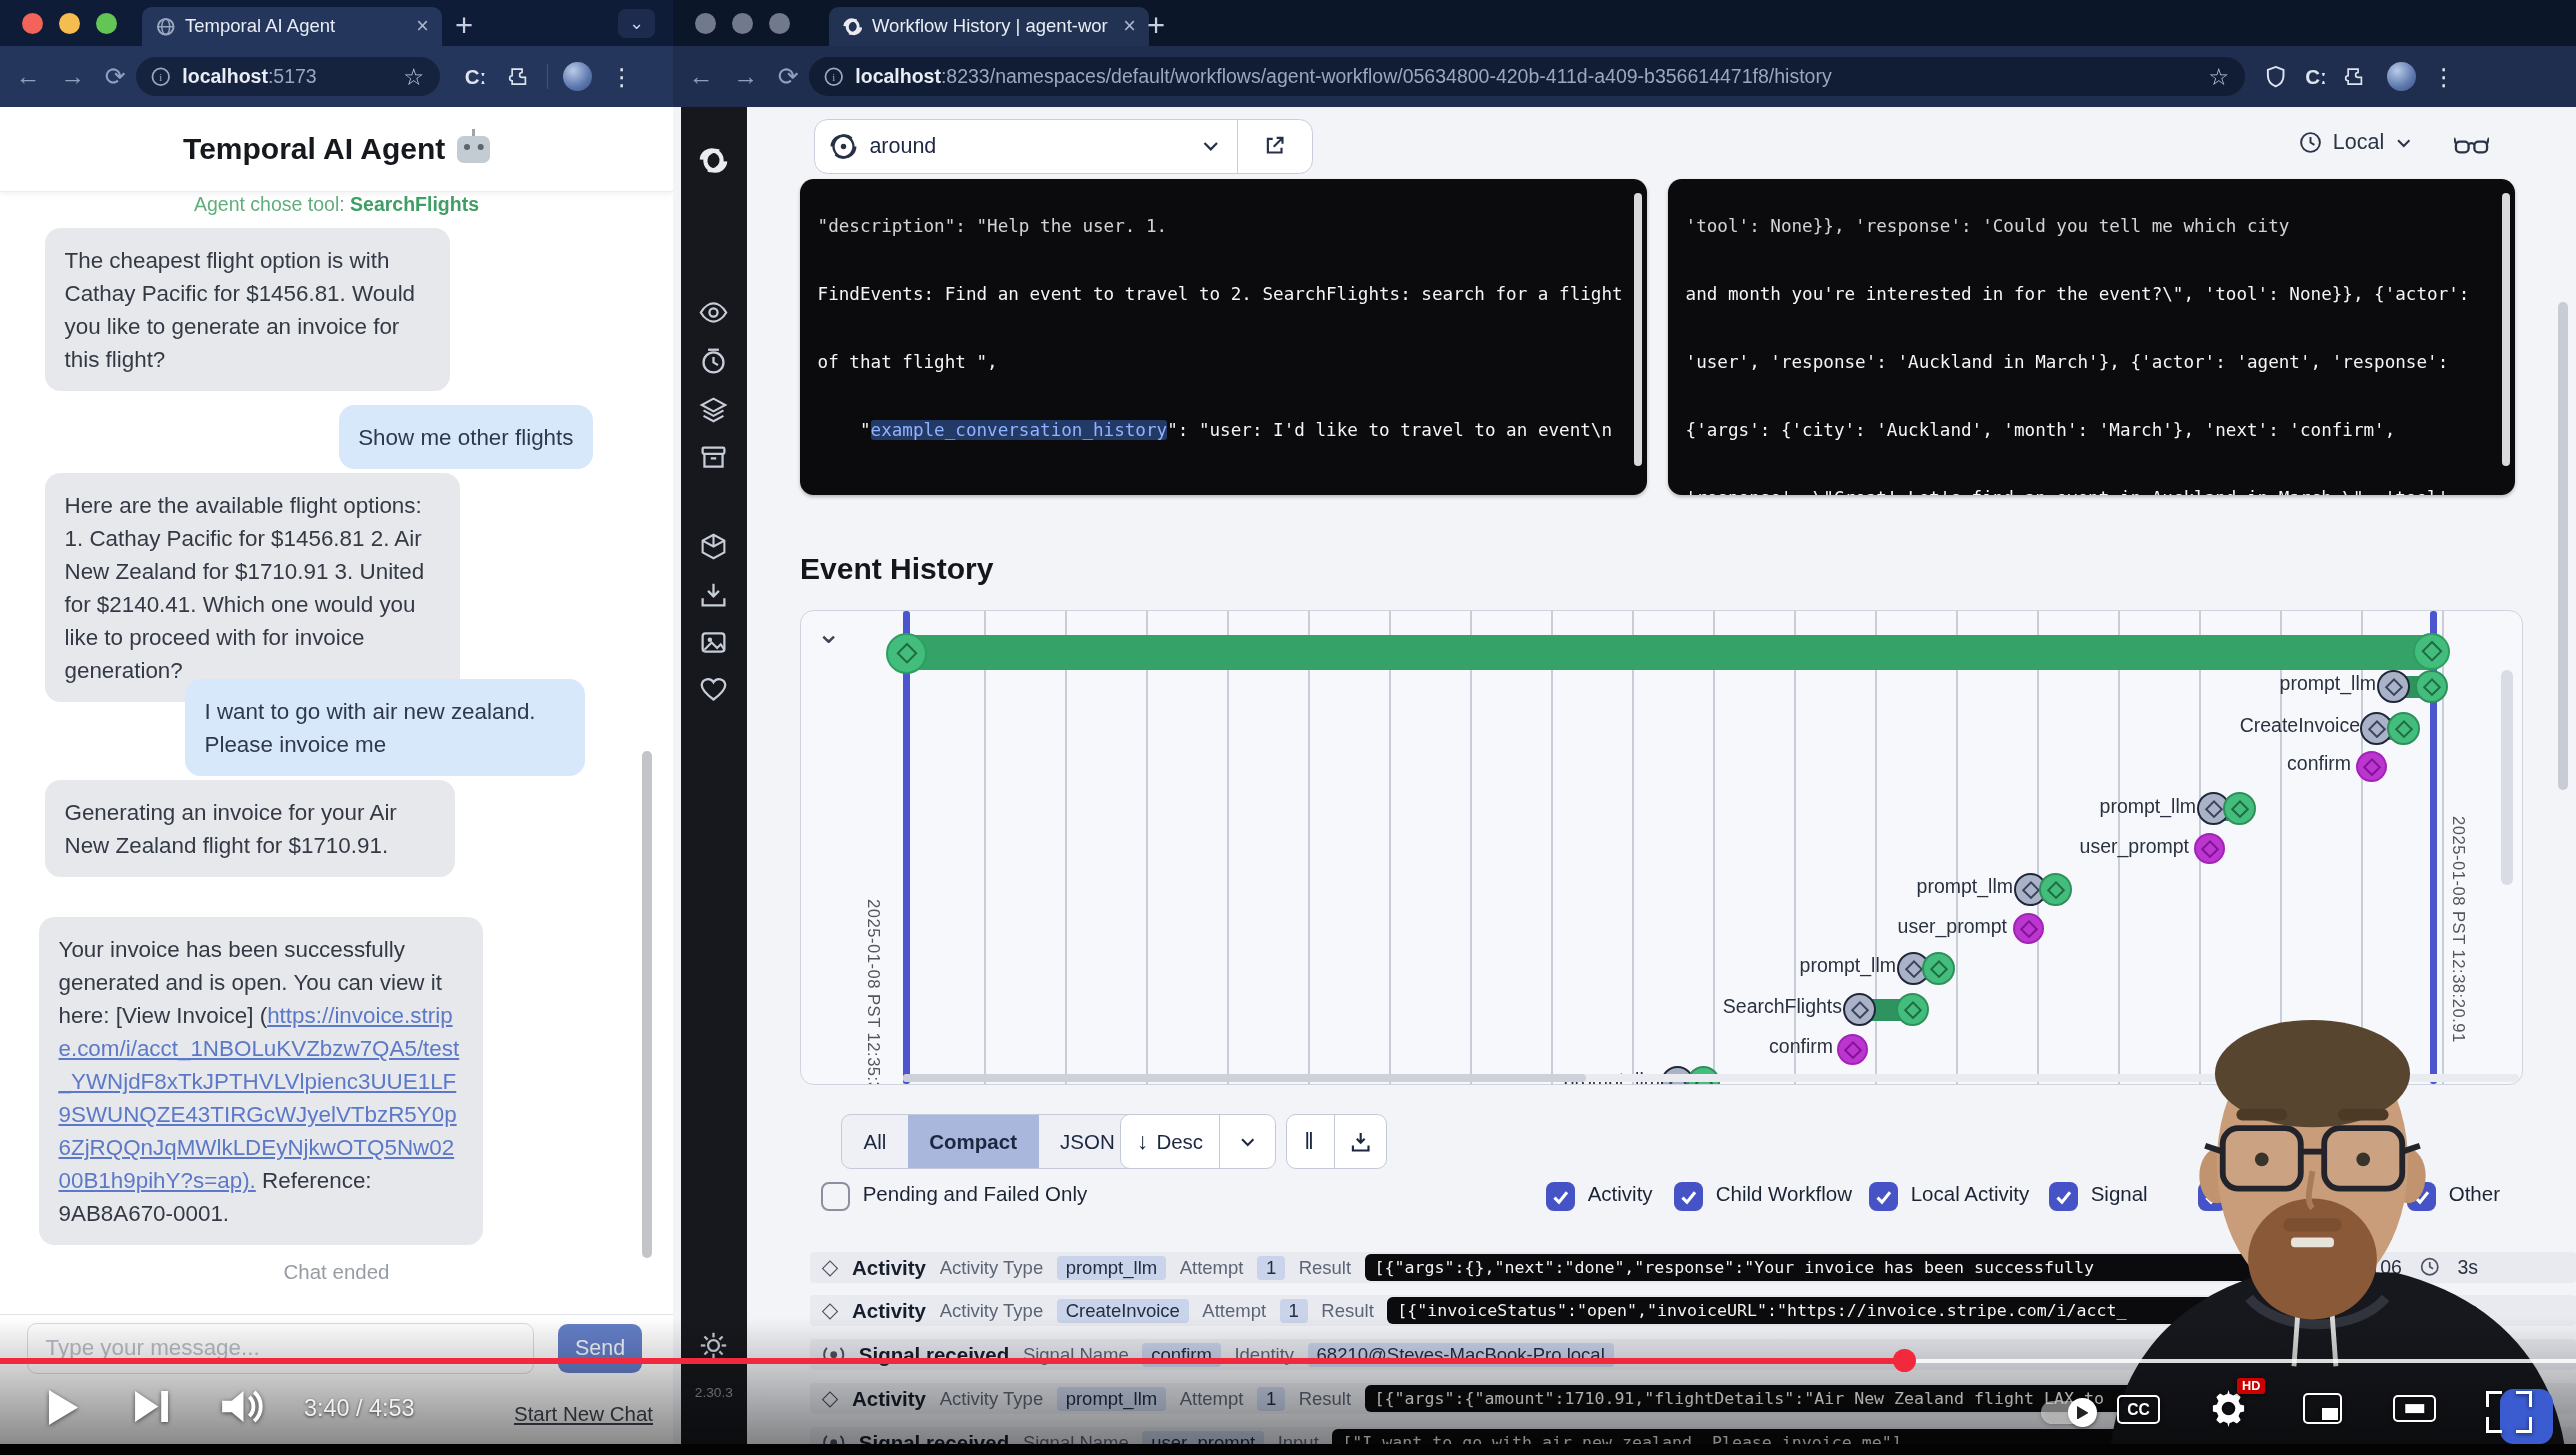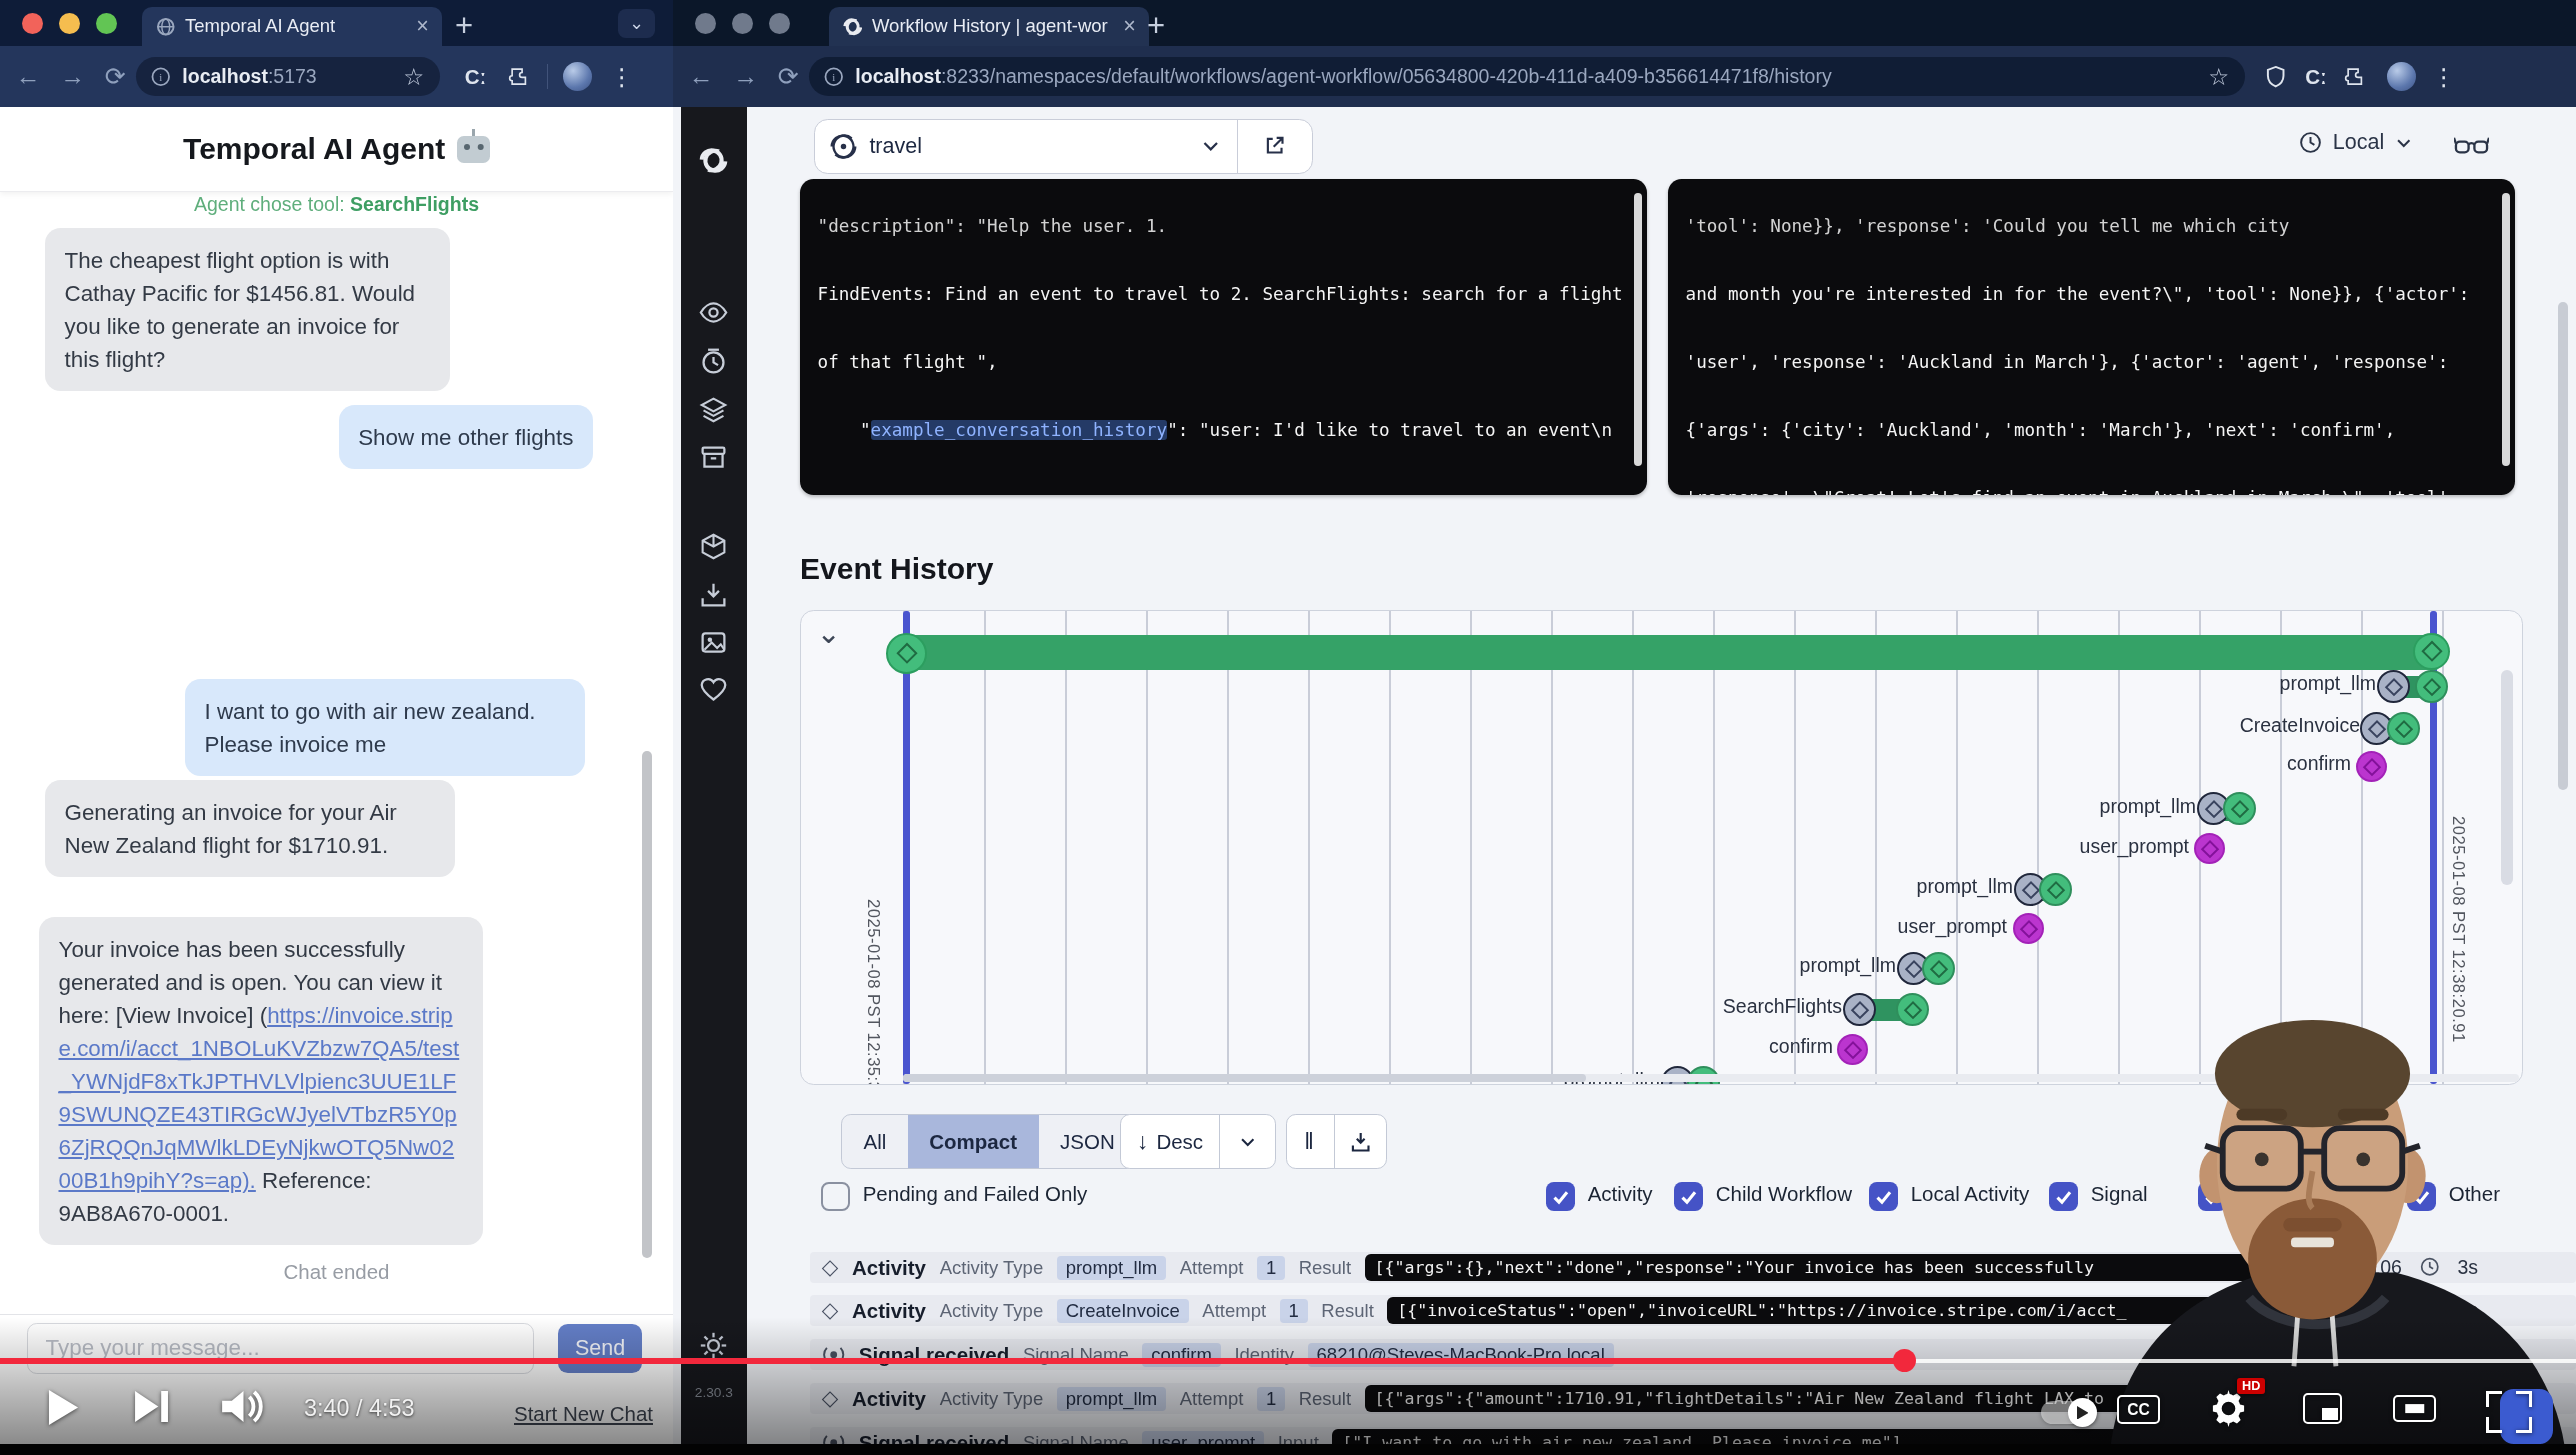--- a/index.html
+++ b/index.html
@@ -161,20 +161,21 @@
     <div class="lpage">
       <div class="lheader">
         <span class="ltitle">Temporal AI Agent</span>
         <span class="robot"></span>
       </div>
 
       <div class="toollbl" style="top:86px"><span>Agent chose tool: </span><b>SearchFlights</b></div>
 
       <div class="bub bub-a" style="left:45px;top:121px;width:366px">The cheapest flight option is with Cathay Pacific for $1456.81. Would you like to generate an invoice for this flight?</div>
       <div class="bub bub-u" style="top:298px;right:80px">Show me other flights</div>
+      <div class="bub bub-a" style="left:45px;top:366px;width:376px">Here are the available flight options: 1. Cathay Pacific for $1456.81 2. Air New Zealand for $1710.91 3. United for $2140.41. Which one would you like to proceed with for invoice generation?</div>
       <div class="bub bub-u" style="top:572px;right:88px;width:361px">I want to go with air new zealand. Please invoice me</div>
       <div class="bub bub-a" style="left:45px;top:673px;width:371px">Generating an invoice for your Air New Zealand flight for $1710.91.</div>
 
 
       <div class="bub bub-a" style="left:39px;top:810px;width:405px"><span>Your invoice has been successfully generated and is open. You can view it here: [View Invoice] (</span><a>https://invoice.stripe.com/i/acct_1NBOLuKVZbzw7QA5/test_YWNjdF8xTkJPTHVLVlpienc3UUE1LF9SWUNQZE43TIRGcWJyelVTbzR5Y0p6ZjRQQnJqMWlkLDEyNjkwOTQ5Nw0200B1h9pihY?s=ap).</a><span> Reference: 9AB8A670-0001.</span></div>
 
       <div class="chatend" style="top:1153px">Chat ended</div>
 
       <div class="scrollthumb" style="left:642px;top:644px;width:9.8px;height:507px"></div>
 
@@ -285,21 +286,21 @@
       </div>
 
       <div class="nspill">
         <svg width="29" height="29" viewBox="0 0 32 32" style="margin-left:13.7px">
             <g stroke="#273049" stroke-width="2.6" fill="none">
               <path d="M25 7a12 12 0 1 0 4 9"></path>
               <path d="M7 25a12 12 0 1 0 -4 -9"></path>
             </g>
             <circle cx="16" cy="16" r="3" fill="#273049"></circle>
           </svg>
-        <span class="nstext">travel</span>
+        <span class="nstext">around</span>
         <svg width="21.5" height="21.5" viewBox="0 0 24 24" style="margin-right:15.6px">
             <path d="M5 9l7 7 7-7" fill="none" stroke="#273049" stroke-width="2.5"></path>
           </svg>
         <div class="extbtn">
           <svg width="23.4" height="23.4" viewBox="0 0 24 24">
               <path d="M10 5H5v14h14v-5 M14 4h6v6 M20 4L11 13" fill="none" stroke="#273049" stroke-width="2.2"></path>
             </svg>
         </div>
       </div>
       <div class="localrow" style="left:1625px">

